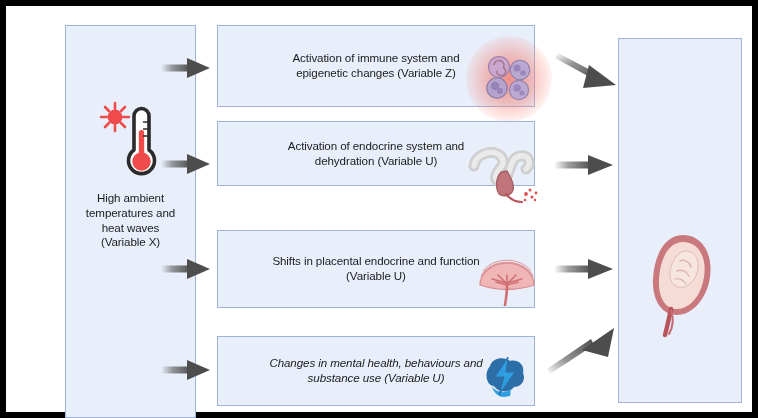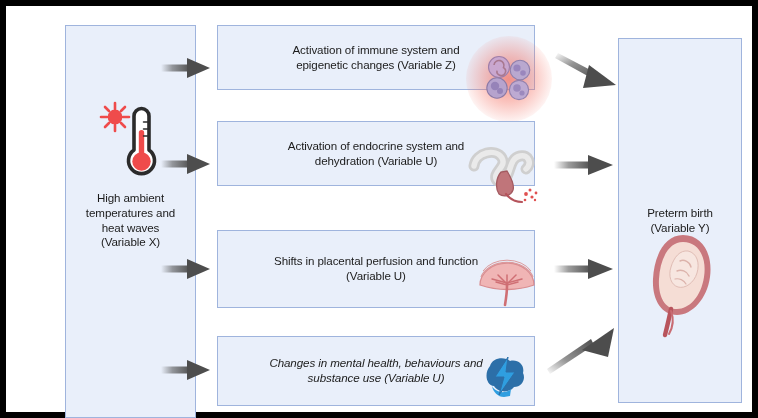--- a/index.html
+++ b/index.html
@@ -57,21 +57,21 @@
     width: 131px;
     height: 393px;
     flex-direction: column;
     justify-content: center;
     margin-left: 36px;
   }
   #node-exposure .node-label { padding-bottom: 2px; }
 
   
   .node-mediator { left: 211px; width: 318px; }
-  #node-mediator-0 { top: 19px;  height: 65px; }
+  #node-mediator-0 { top: 19px;  height: 82px; }
   #node-mediator-1 { top: 115px; height: 65px; }
   #node-mediator-2 { top: 224px; height: 78px; }
   #node-mediator-3 { top: 330px; height: 70px; font-style: italic; }
 
   .node-mediator .node-label { max-width: 300px; }
 
   
   #node-outcome {
     left: 612px;
     top: 32px;
@@ -193,21 +193,21 @@
             <circle cx="66" cy="53" r="1.6"></circle>
           <circle cx="64" cy="46" r="1.5"></circle>
             <circle cx="70" cy="49" r="1.4"></circle>
           <circle cx="59" cy="56" r="1.3"></circle>
             <circle cx="69" cy="56" r="1.2"></circle>
         </g>
       </svg>
     </div>
 
     <div class="node node-mediator" id="node-mediator-2">
-      <div class="node-label">Shifts in placental perfusion and function
+      <div class="node-label">Shifts in placental endocrine and function
 (Variable U)</div>
 
       <svg class="inline-icon" style="left:258px; top:22px;" width="62" height="54" viewBox="0 0 62 54">
         <path d="M4 32 a27 22 0 0 1 54 0 q-27 9 -54 0 Z" fill="#f0b5b5" stroke="#d98d90" stroke-width="1.3"></path>
         <path d="M5 24 a27 20 0 0 1 52 0" fill="none" stroke="#dc9a9c" stroke-width="1.2"></path>
         <path d="M7 18 a27 20 0 0 1 48 0" fill="none" stroke="#dc9a9c" stroke-width="1.0"></path>
         <g stroke="#cf6f74" stroke-width="1.5" fill="none" stroke-linecap="round">
           <path d="M31 33 L31 22"></path>
           <path d="M31 31 L22 22"></path>
             <path d="M31 31 L40 22"></path>
@@ -225,22 +225,20 @@
 substance use (Variable U)</div>
 
       <svg class="inline-icon" style="left:262px; top:16px;" width="50" height="48" viewBox="0 0 50 48">
         <path d="M10 13 C12 5, 24 3, 30 8 C38 6, 45 12, 43 20 C46 26, 42 34, 34 34 C30 40, 18 40, 14 33 C6 32, 4 20, 10 13 Z" fill="#2c6fa8"></path>
         <path d="M12 33 C16 40, 26 41, 31 36 L30 43 L24 44 C18 44, 13 39, 12 33 Z" fill="#2f9ee0"></path>
         <path d="M28 4 L15 24 L24 24 L19 42 L35 19 L26 19 Z" fill="#2f9ee0" stroke="#2c6fa8" stroke-width="1"></path>
       </svg>
     </div>
 
     <div class="node" id="node-outcome">
-      <div class="node-label">Preterm birth
-(Variable Y)</div>
 
       <svg class="node-icon" style="left:28px; top:192px;" width="72" height="108" viewBox="0 0 72 108">
         <path d="M36 4 C56 4, 66 24, 63 46 C60 68, 45 84, 30 84 C14 84, 5 68, 6 48 C7 26, 17 4, 36 4 Z" fill="#c9787e"></path>
         <path d="M36 11 C52 11, 60 27, 57 46 C54 66, 42 78, 30 78 C17 78, 11 64, 12 48 C13 29, 21 11, 36 11 Z" fill="#f5ddd5"></path>
         <path d="M41 20 C50 22, 53 32, 50 42 C47 52, 38 58, 31 56 C24 54, 21 45, 24 36 C27 26, 33 19, 41 20 Z" fill="#f7e6e0" stroke="#e0bdb5" stroke-width="1"></path>
         <path d="M33 30 C37 28, 43 31, 44 36" fill="none" stroke="#dcb3ab" stroke-width="1.4" stroke-linecap="round"></path>
         <path d="M30 40 C34 38, 40 40, 42 45" fill="none" stroke="#dcb3ab" stroke-width="1.4" stroke-linecap="round"></path>
         <path d="M28 48 C32 47, 37 49, 39 53" fill="none" stroke="#dcb3ab" stroke-width="1.2" stroke-linecap="round"></path>
         <path d="M24 78 C22 88, 20 96, 18 104" fill="none" stroke="#b8545c" stroke-width="4.4" stroke-linecap="round"></path>
         <path d="M24 80 C27 88, 26 96, 22 103" fill="none" stroke="#c96b72" stroke-width="2" stroke-linecap="round"></path>

